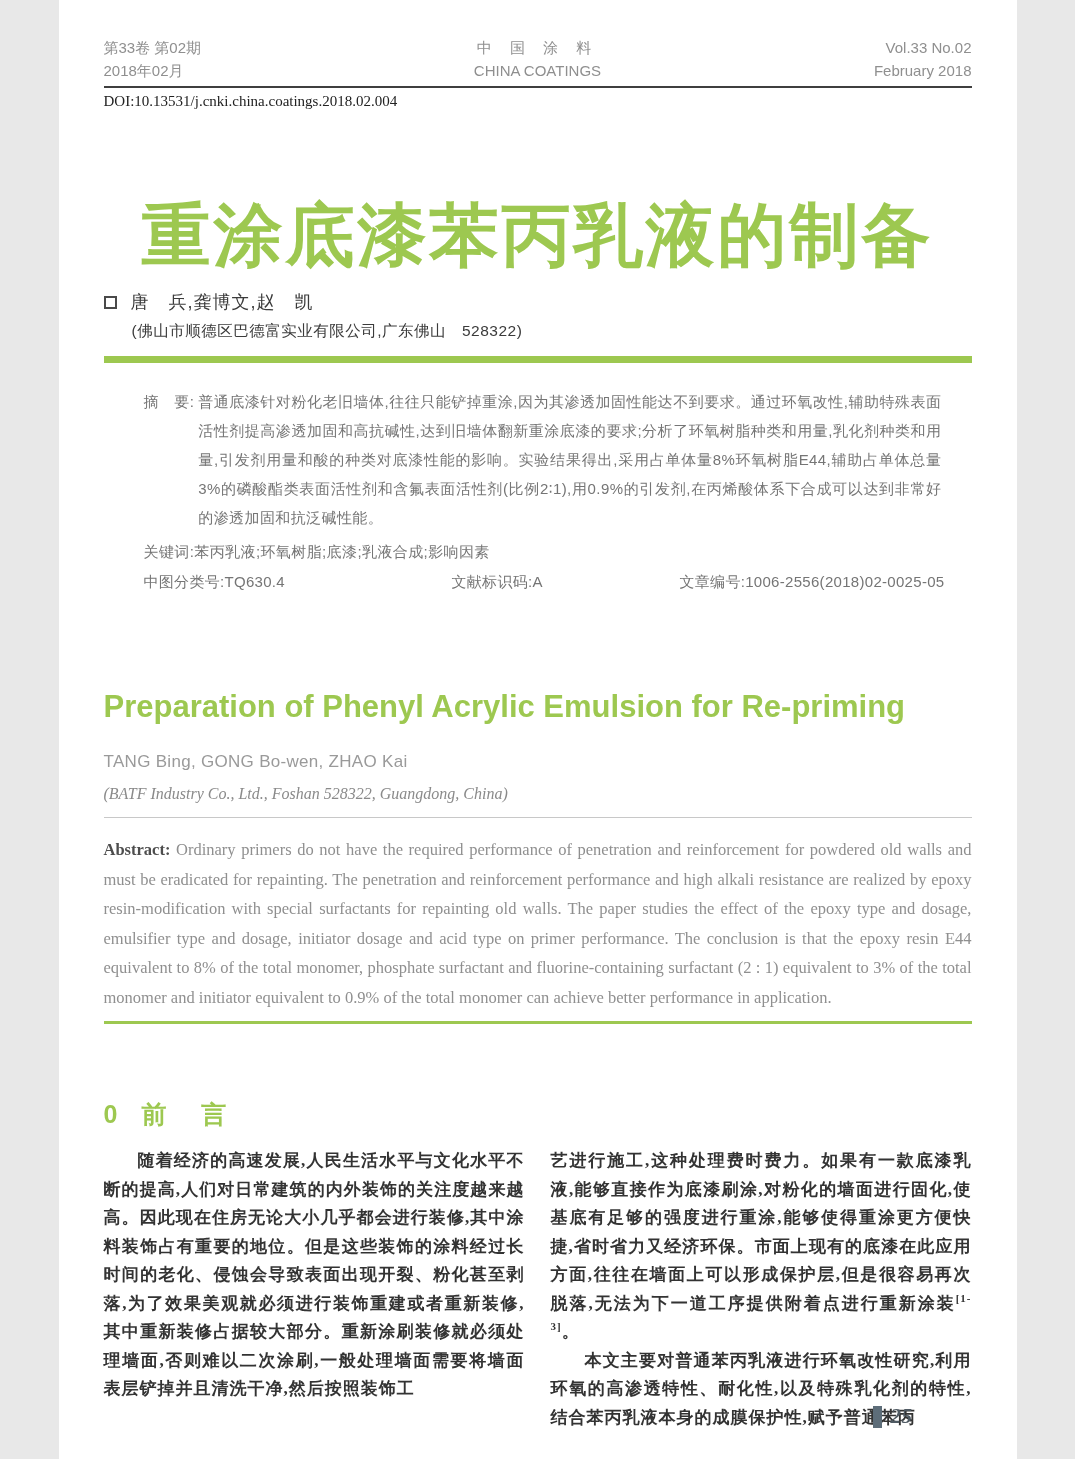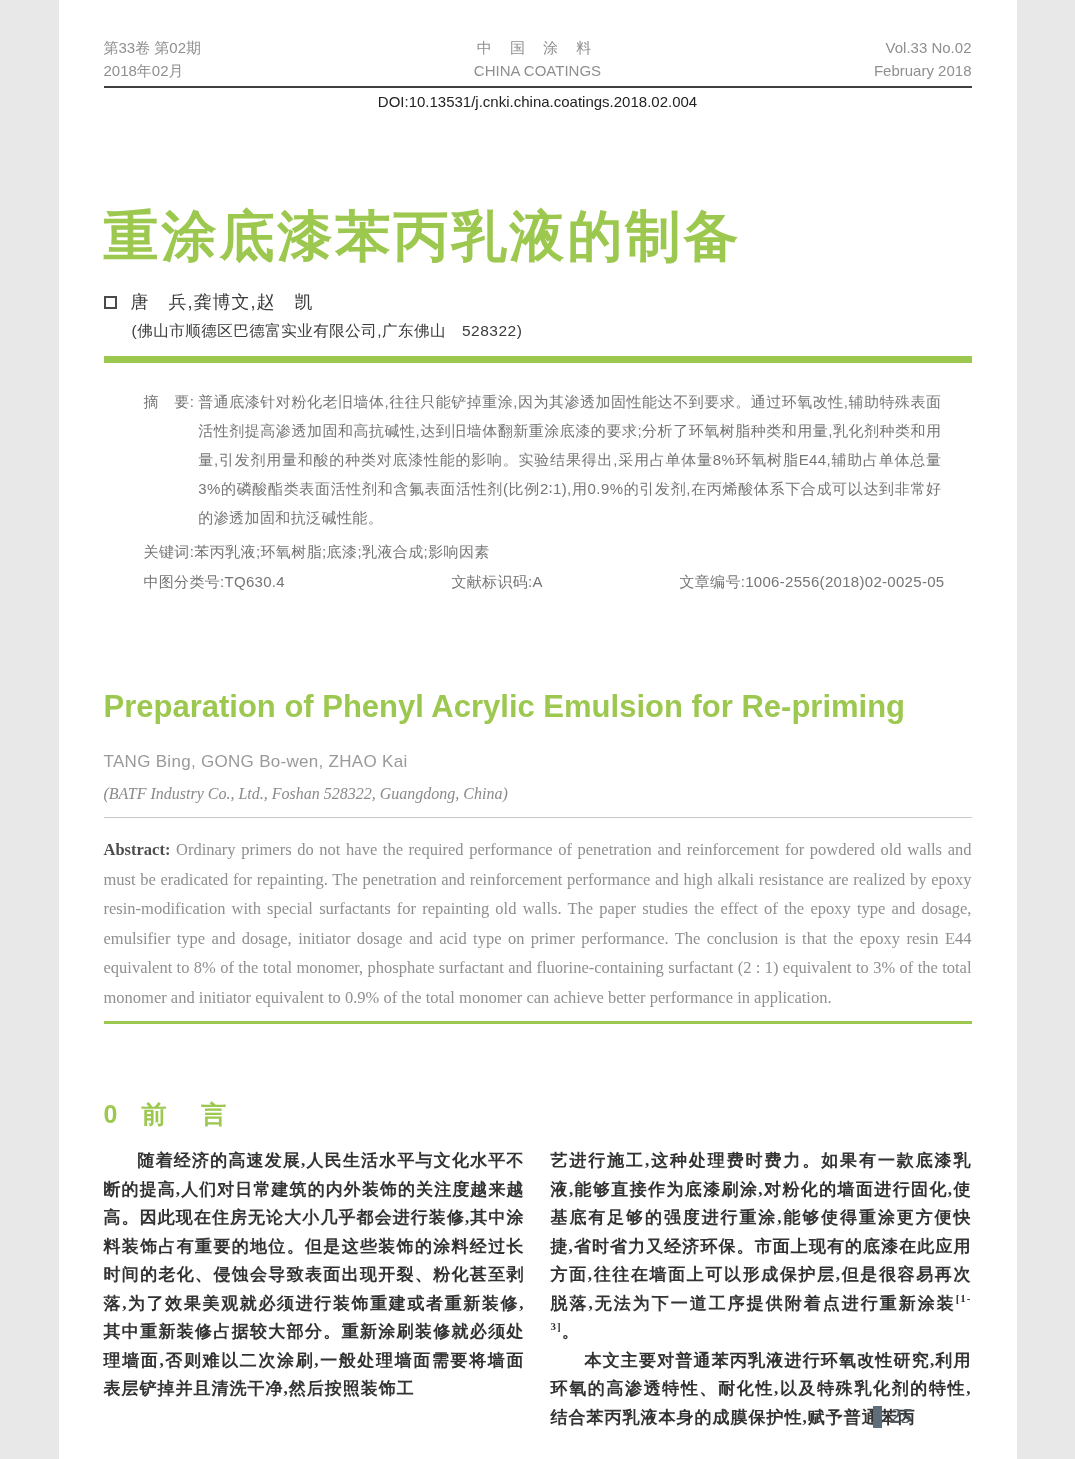--- a/index.html
+++ b/index.html
@@ -14,26 +14,26 @@
   .content { width: 868px; margin: 0 auto; padding-top: 36px; }
 
   
   .jheader { display: flex; justify-content: space-between; align-items: flex-start;
              color: #8f8f8f; font-size: 15px; line-height: 23px;
              border-bottom: 2px solid #3f3f3f; padding-bottom: 4px; }
   .jheader .cell { display: flex; flex-direction: column; }
   .jheader .center { text-align: center; }
   .jheader .right { text-align: right; }
   .journal-cn { letter-spacing: 7px; }
-  .doi-line { font-family: Liberation Sans, sans-serif;
-              color: #222; font-size: 15px; margin-top: 5px; text-align: center; }
+  .doi-line { font-family: Liberation Serif, serif;
+              color: #222; font-size: 15px; margin-top: 5px; }
 
   
-  .cn-title { margin-top: 96px; font-size: 55px; font-weight: 700;
-              color: var(--green); letter-spacing: 3px; line-height: 60px; }
+  .cn-title { margin-top: 96px; font-size: 69px; font-weight: 700;
+              color: var(--green); letter-spacing: 3px; line-height: 60px; text-align: center; }
   .authors-row { margin-top: 24px; display: flex; align-items: center; gap: 14px;
                  font-size: 18px; color: #3b3b3b; letter-spacing: 1px; }
   .author-square { width: 13px; height: 13px; border: 2px solid #4a4a4a; flex: 0 0 auto; }
   .affiliation-cn { margin-top: 7px; padding-left: 28px; font-size: 15.5px;
                     color: #3b3b3b; letter-spacing: 0.5px; }
   .green-bar { height: 7px; background: var(--green); margin-top: 14px; }
 
   
   .abs-cn { margin-top: 24px; padding: 0 30px 0 40px; display: flex;
             color: #757575; font-size: 15px; line-height: 29px; letter-spacing: 0.4px; }

